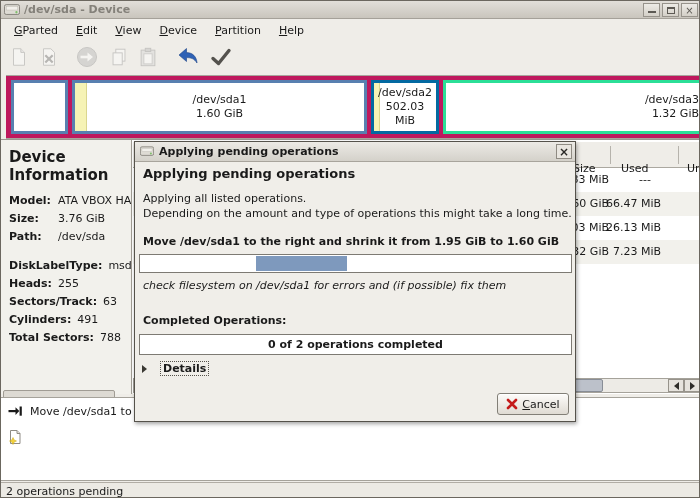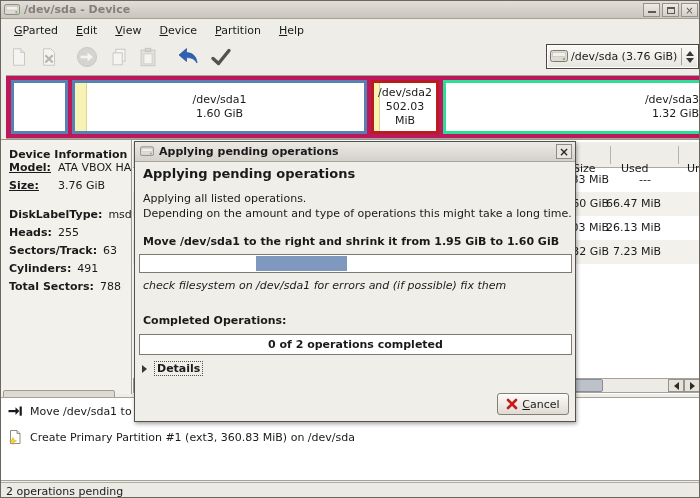--- a/index.html
+++ b/index.html
@@ -33,24 +33,24 @@
 
   
   .ptnbar { left:5px; top:74px; width:700px; height:64px; background:#be185d; border-top:1px solid #A8A49C; border-bottom:1px solid #A8A49C; }
   .pbox { position:absolute; top:4px; height:54px; background:#fff; display:flex; flex-direction:column; align-items:center; justify-content:center; line-height:14px; overflow:hidden; }
   .pbox .strip { position:absolute; left:0; top:0; bottom:0; background:#F6F3B5; border-right:1px solid #DAD68F; }
   .pbox .cap { position:relative; text-align:center; }
 
   
   .mainpane { left:0; top:138px; width:700px; height:254px; background:#fff; border-top:1px solid #9b978f; }
   .infopane { position:absolute; left:0; top:0; width:131px; height:254px; background:#F2F1EC; border-right:1px solid #A19D95; overflow:hidden; padding:8px 0 0 8px; }
-  .infopane h4 { font-size:11px; margin-bottom:0; }
+  .infopane h4 { font-size:15px; margin-bottom:10px; }
   .inforow { display:flex; margin-bottom:5px; white-space:nowrap; }
   .inforow b { flex:0 0 auto; }
-  .g1 .inforow b { width:49px;text-decoration:underline; }
+  .g1 .inforow b { width:49px; }
   .g2 { margin-top:16px; }
   .g2 .inforow b { margin-right:6px; }
   .lscroll { position:absolute; left:2px; top:250px; width:112px; height:10px; background:#DDDAD3; border:1px solid #A09C94; border-radius:2px; }
 
   .tablepane { position:absolute; left:132px; top:0; width:568px; height:254px; background:#fff; }
   .thead { position:absolute; left:0; top:2px; width:568px; height:26px; background:#EFEDE8; border-bottom:1px solid #ABA8A0; }
   .thead .sep { position:absolute; top:4px; height:18px; width:1px; background:#B6B3AC; }
   .thead span { position:absolute; top:20px; font-weight:normal; }
   .trow { position:absolute; left:0; width:568px; height:24px; }
   .trow span { position:absolute; top:5px; white-space:nowrap; }
@@ -77,21 +77,21 @@
   .dialog { left:133px; top:140px; width:442px; height:281px; background:#F0EEE9; border:1px solid #55524B; box-shadow:1px 2px 4px rgba(0,0,0,.35); z-index:10; }
   .dtitle { position:absolute; left:0; top:0; width:100%; height:20px; background:linear-gradient(#ECEAE5,#D4D1CA); border-bottom:1px solid #A8A49C; display:flex; align-items:center; padding-left:5px; }
   .dtitle b { margin-left:5px; font-size:11px; }
   .dclose { position:absolute; right:3px; top:2px; width:16px; height:15px; background:#E9E6E0; border:1px solid #8F8B83; display:flex; align-items:center; justify-content:center; font-size:12px; font-weight:bold; color:#2b2a27; }
   .dheading { position:absolute; left:8px; top:24px; font-size:13px; font-weight:bold; }
   .dbody { position:absolute; left:8px; white-space:nowrap; }
   .dop { position:absolute; left:8px; font-weight:bold; white-space:nowrap; font-size:11px; }
   .pbar { position:absolute; left:4px; width:433px; background:#fff; border:1px solid #7d7a73; }
   .pulse { position:absolute; left:27%; top:1px; bottom:1px; width:21%; background:#7E99BD; }
   .ptext { text-align:center; font-weight:bold; padding-top:3px; }
-  .expander { position:absolute; left:7px; top:219px; display:flex; align-items:center; gap:7px; }
+  .expander { position:absolute; left:7px; top:219px; display:flex; align-items:center; gap:13px; }
   .exp-tri { width:0; height:0; border-top:4px solid transparent; border-bottom:4px solid transparent; border-left:5px solid #3a3833; }
   .exp-lbl { font-weight:bold; border:1px dotted #55524b; padding:0 2px; }
   .cancelbtn { position:absolute; left:362px; top:251px; width:72px; height:22px; background:linear-gradient(#FDFCFA,#DFDBD3); border:1px solid #827F77; border-radius:3px; box-shadow:inset 0 1px 0 #fff; display:flex; align-items:center; justify-content:center; gap:4px;text-align:right; }
   .italic { font-style:italic; }
 </style>
 </head>
 <body>
 
 <div id="win">
 
@@ -162,44 +162,30 @@
     <span class="tbtn" style="left:174px">
       <svg width="24" height="24" viewBox="0 0 24 24">
           <path d="M3 10 L10.5 3.5 V7.6 C16.5 7.6 20.6 11.5 21 18 C18.3 13.6 14.8 12.6 10.5 12.6 V16.5 Z" fill="#2F62B5" stroke="#1F4486" stroke-width=".6"></path>
         </svg>
     </span>
     <span class="tbtn" style="left:207px">
       <svg width="24" height="24" viewBox="0 0 24 24">
           <path d="M4 13.5 L9.5 18.5 L20 5.5" fill="none" stroke="#54524D" stroke-width="3.4" stroke-linecap="round" stroke-linejoin="round"></path>
         </svg>
     </span>
-    <span class="combo">
-      <span style="display:flex">
-        <svg width="18" height="15" viewBox="0 0 18 13">
-            <rect x="0.5" y="0.5" width="17" height="11" rx="2" fill="#DEDBD4" stroke="#7D7A73"></rect>
-            <rect x="2.5" y="2.5" width="13" height="4" fill="#F2F0EB" stroke="#B9B6AF" stroke-width=".5"></rect>
-            <circle cx="14" cy="9" r="1.3" fill="#7FBF6B"></circle>
-          </svg>
-      </span>
-      <span class="lbl">/dev/sda  (3.76 GiB)</span>
-      <span class="spin">
-          <span class="tri-up"></span>
-          <span class="tri-dn"></span>
-        </span>
-    </span>
   </div>
 
   <div class="abs ptnbar">
     <div class="pbox" style="left:5px; width:57px; border:3px solid #5880B0;"></div>
     <div class="pbox" style="left:66px; width:295px; border:3px solid #5880B0;">
       <span class="strip" style="width:12px"></span>
       <span class="cap">/dev/sda1</span>
       <span class="cap">1.60 GiB</span>
     </div>
-    <div class="pbox" style="left:365px; width:68px; border:3px solid #b91c1c;">
+    <div class="pbox" style="left:365px; width:68px; border:3px solid #0369a1;">
       <span class="strip" style="width:6px"></span>
       <span class="cap">/dev/sda2</span>
       <span class="cap">502.03 MiB</span>
     </div>
     <div class="pbox" style="left:437px; width:259px; border:3px solid #2BDF97;align-items:flex-end;">
       <span class="cap">/dev/sda3</span>
       <span class="cap">1.32 GiB</span>
     </div>
   </div>
 
@@ -207,20 +193,24 @@
     <div class="infopane">
       <h4>Device Information</h4>
       <div class="g1">
         <div class="inforow">
             <b>Model:</b>
             <span>ATA VBOX HA</span>
           </div>
         <div class="inforow">
             <b>Size:</b>
             <span>3.76 GiB</span>
+          </div>
+        <div class="inforow">
+            <b>Path:</b>
+            <span>/dev/sda</span>
           </div>
       </div>
       <div class="g2">
         <div class="inforow">
             <b>DiskLabelType:</b>
             <span>msdos</span>
           </div>
         <div class="inforow">
             <b>Heads:</b>
             <span>255</span>
@@ -290,21 +280,20 @@
           <rect x="12.6" y="3.5" width="2.2" height="9.2" fill="#1a1a1a"></rect>
         </svg>
       <span>Move /dev/sda1 to the right and shrink it from 1.95 GiB to 1.60 GiB</span>
     </div>
     <div class="oprow" style="top:31px">
       <svg width="16" height="16" viewBox="0 0 16 16">
           <path d="M3.5 1.5 H10 L13 4.5 V14.5 H3.5 Z" fill="#fff" stroke="#8F8C85"></path>
           <path d="M10 1.5 V4.5 H13" fill="#E4E1DA" stroke="#8F8C85"></path>
           <path d="M6 8.5 L7.1 10.9 L9.5 12 L7.1 13.1 L6 15.5 L4.9 13.1 L2.5 12 L4.9 10.9 Z" fill="#F3D23A" stroke="#C9A40F" stroke-width=".5"></path>
         </svg>
-      <span>Create Primary Partition #1 (ext3, 360.83 MiB) on /dev/sda</span>
     </div>
   </div>
 
   <div class="abs statusbar">
     <span>2 operations pending</span>
   </div>
 
   <div class="abs dialog">
     <div class="dtitle">
       <span style="display:flex">

